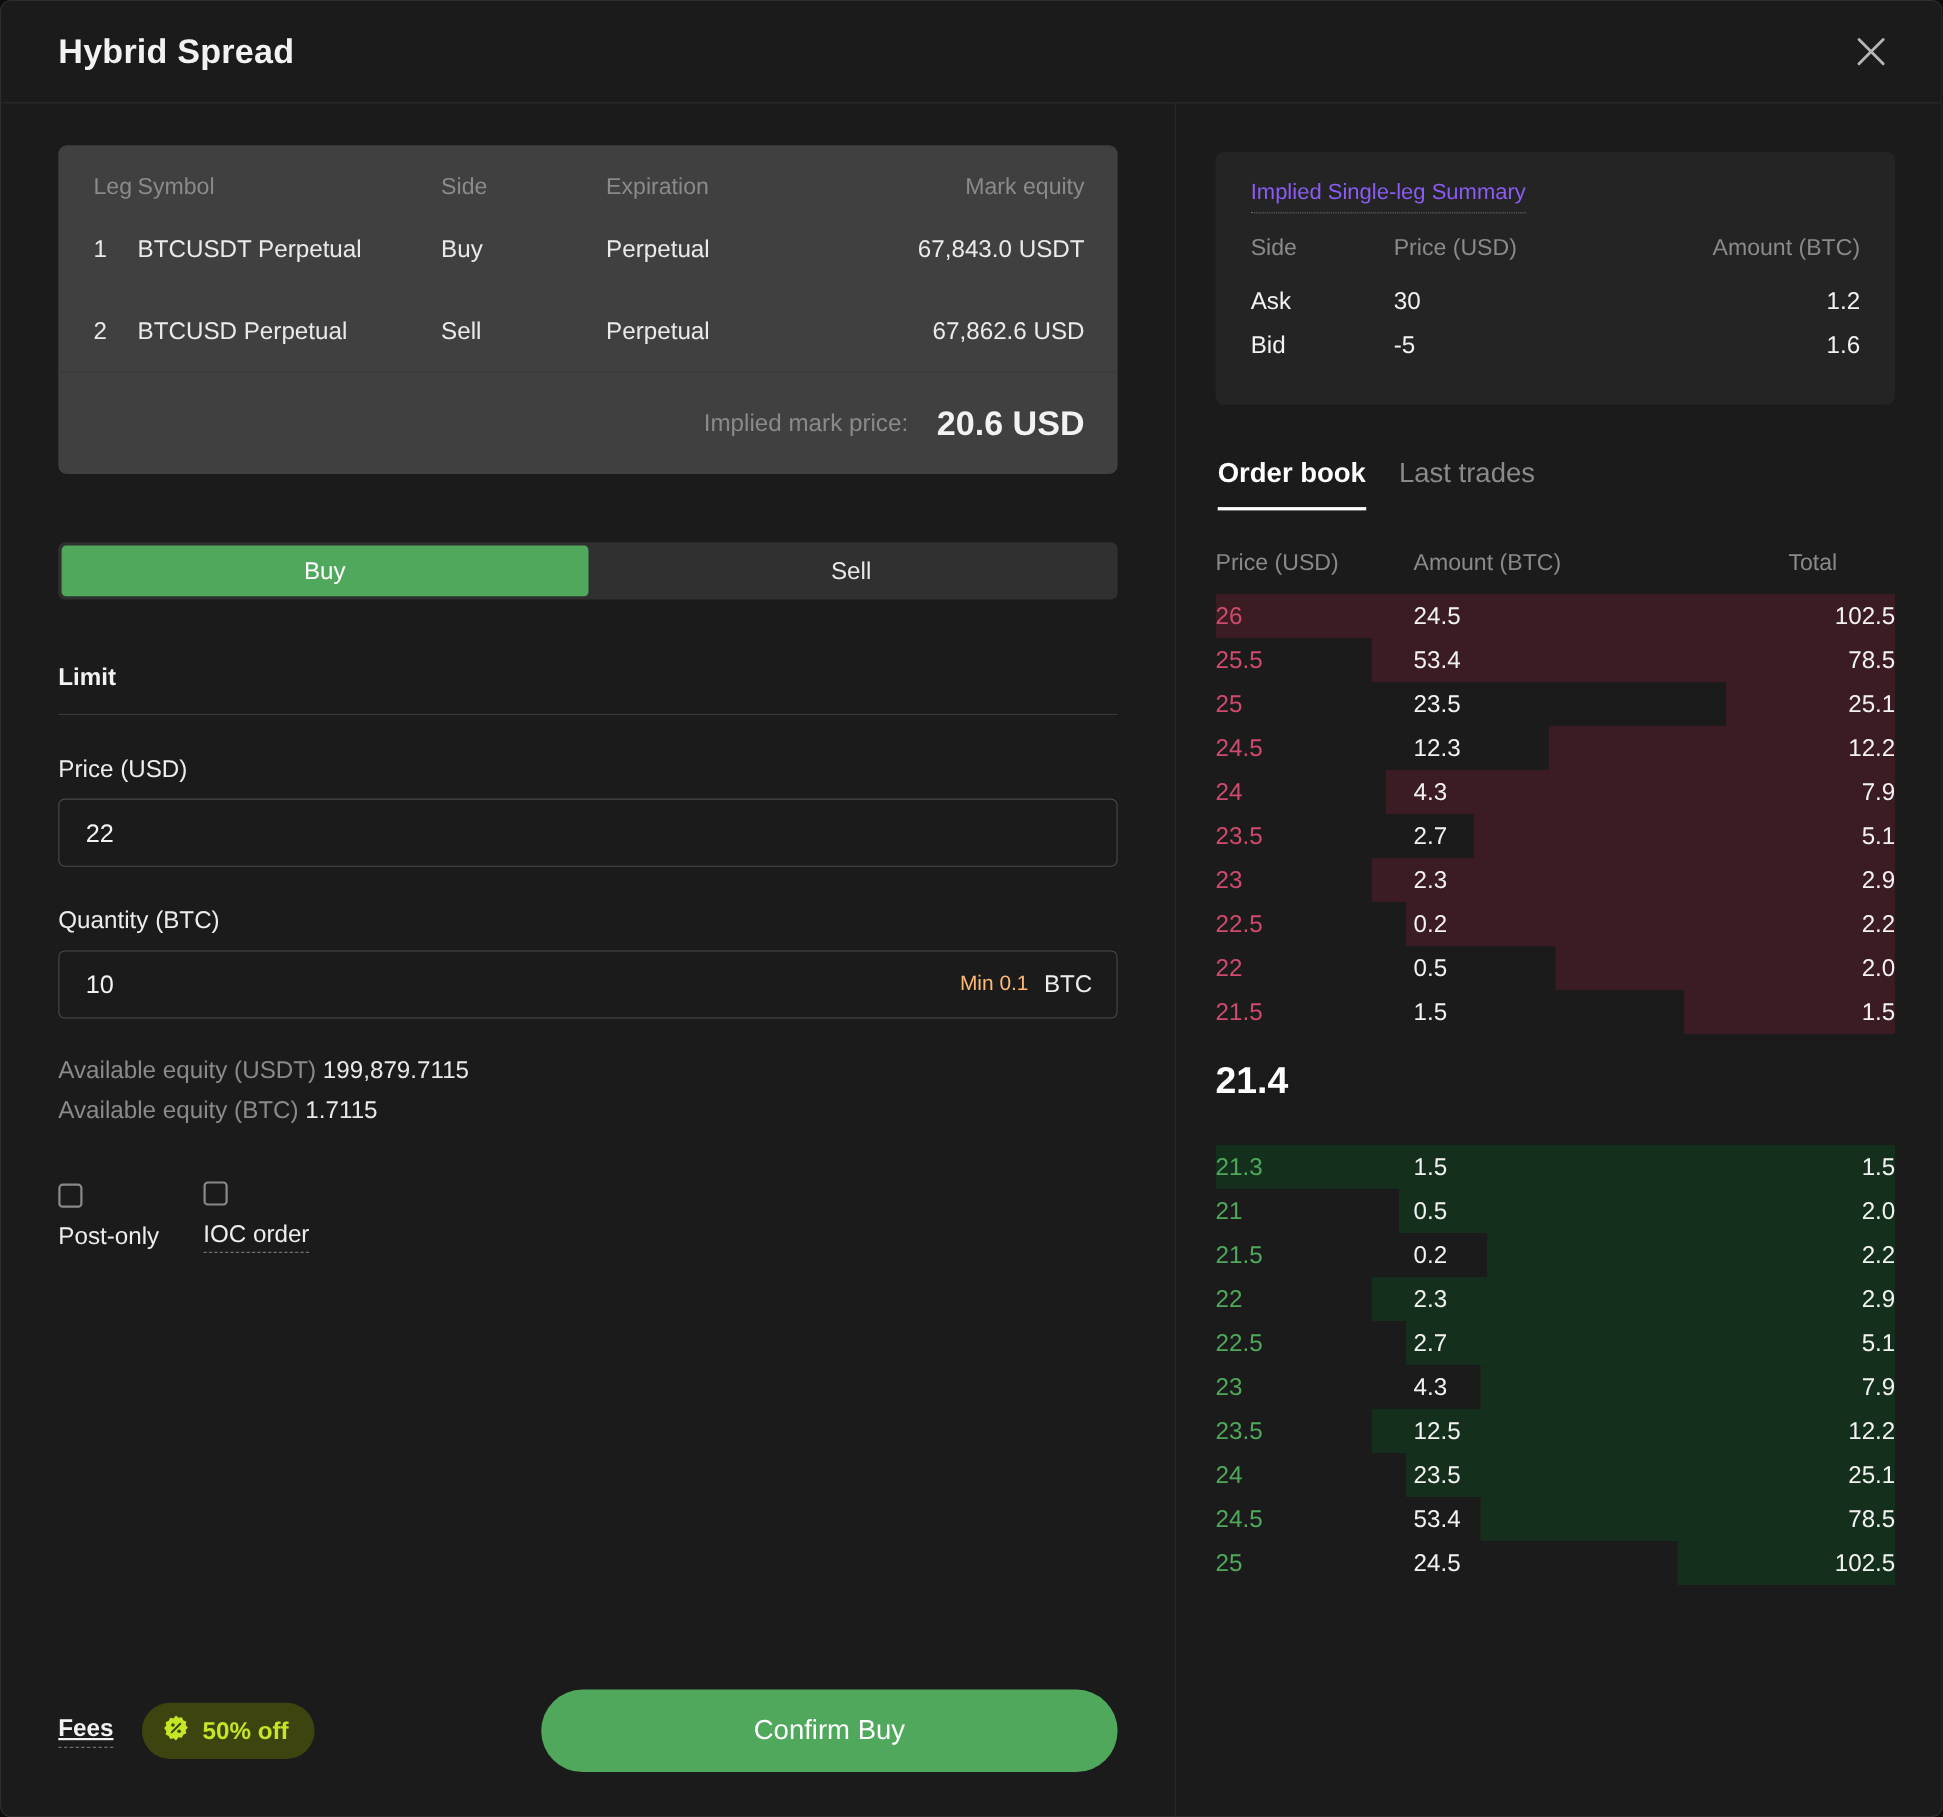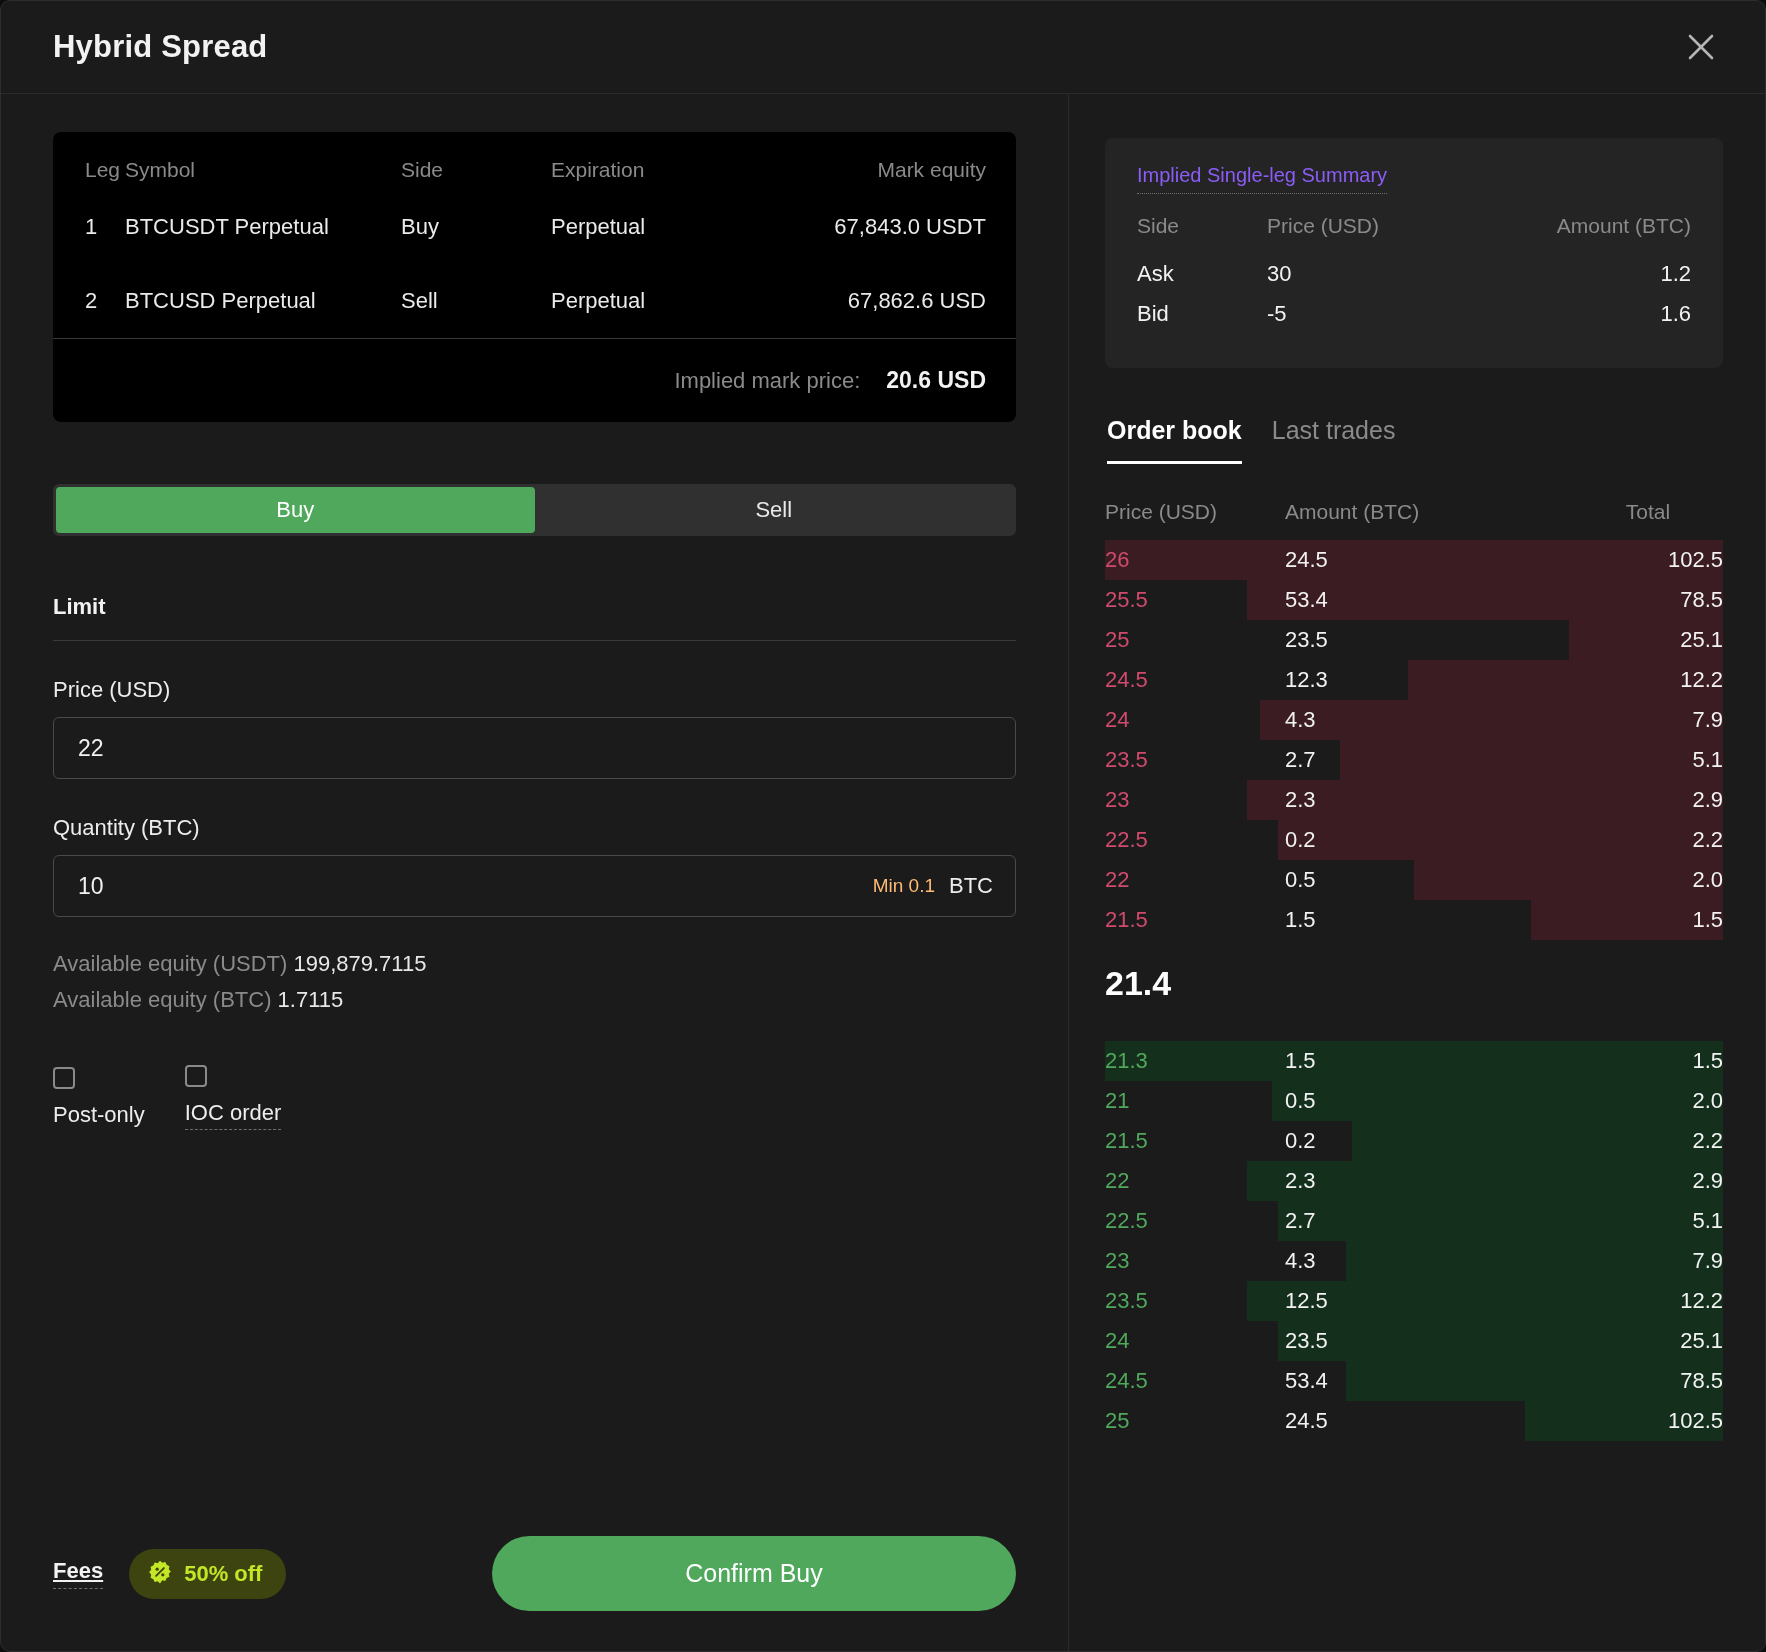--- a/index.html
+++ b/index.html
@@ -36,21 +36,21 @@
   .close-btn svg { display: block; }
 
   
   .body { flex: 1; display: flex; min-height: 0; }
   .left  { width: 1068px; border-right: 1px solid #2b2b2b; position: relative; padding: 0 52px; }
   .right { flex: 1; padding: 44px 42px 0 36px; }
 
   
   .legs {
     margin-top: 38px;
-    background: #000000;
+    background: #404040;
     border-radius: 8px;
     overflow: hidden;
   }
   .legs table { width: 100%; border-collapse: collapse; }
   .legs th {
     font-size: 21px; font-weight: 400; color: #8a8a8a;
     text-align: left; padding: 26px 0 10px 0;
   }
   .legs td {
     font-size: 22px; color: #eaeaea; padding: 24px 0;
@@ -62,21 +62,21 @@
   .legs .c-mark { text-align: right; padding-right: 30px; }
   .legs tbody tr:first-child td { padding-top: 22px; }
   .side-buy  { color: #57a85f; }
   .side-sell { color: #cf4b6c; }
   .implied-row {
     border-top: 1px solid #3a3a3a;
     display: flex; align-items: center; justify-content: flex-end;
     padding: 28px 30px 28px 0; gap: 26px;
   }
   .implied-label { font-size: 22px; color: #8a8a8a; }
-  .implied-value { font-size: 23px; color: #f2f2f2; font-weight: 600; }
+  .implied-value { font-size: 31px; color: #f2f2f2; font-weight: 600; }
 
   
   .seg {
     margin-top: 62px;
     display: flex;
     background: #303030;
     border-radius: 6px;
     padding: 3px;
     height: 52px;
   }

